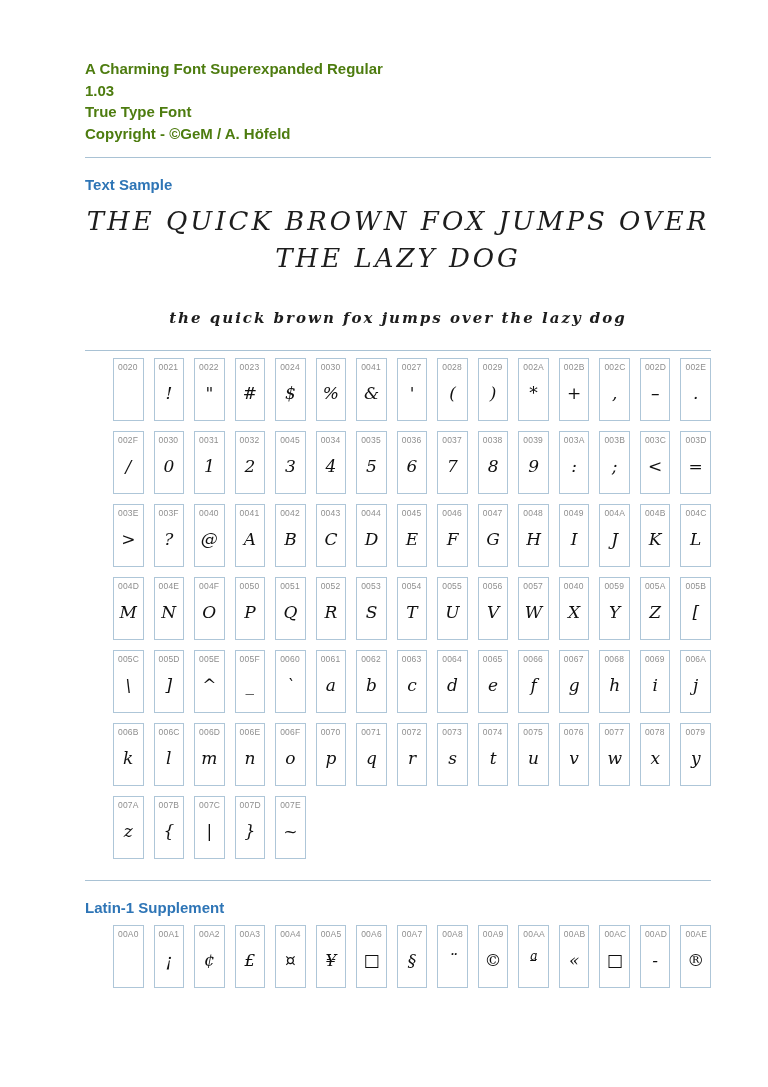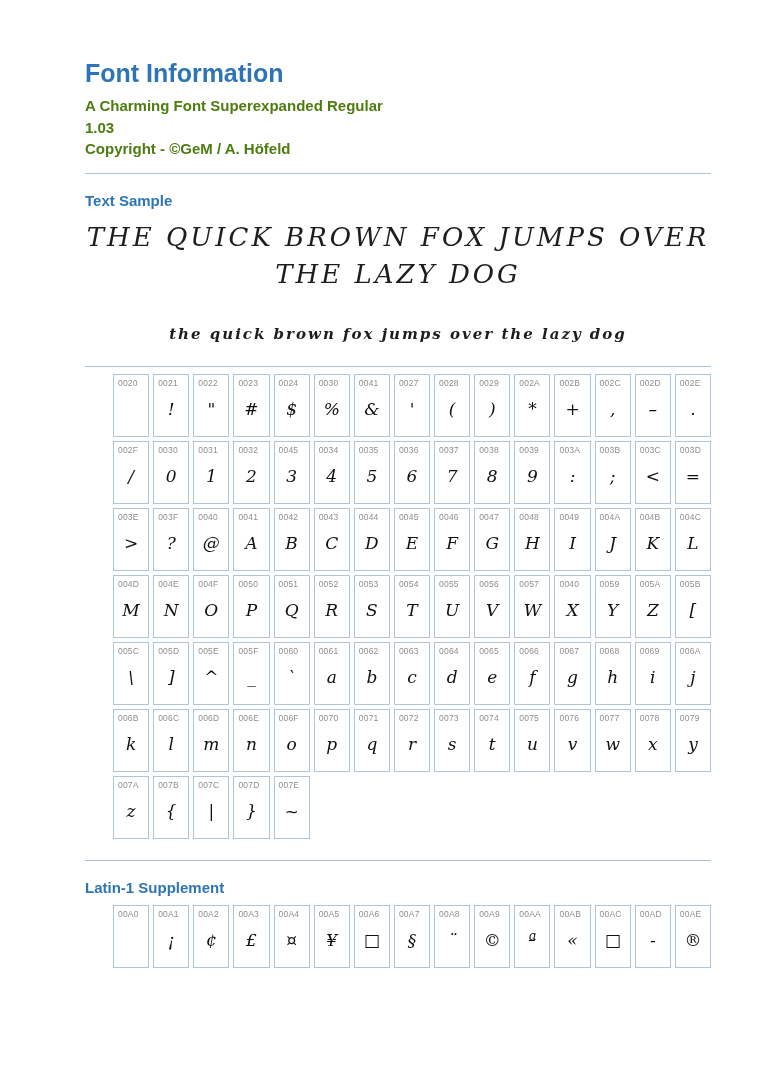--- a/index.html
+++ b/index.html
@@ -48,21 +48,21 @@
     font-family:"DejaVu Serif","Liberation Serif",serif;
     font-style:italic;font-weight:bold;
     font-size:15px;letter-spacing:2px;line-height:22px;
     text-align:center;width:626px;margin-top:30px;
     color:#1d1d1d;
   }
   .glyph-grid{
     margin-top:7px;
     display:grid;
     grid-template-columns:repeat(15,1fr);
-    gap:4px;
+    gap:10px;
     width:626px;
     padding-left:28px;
   }
   .glyph-cell{
     border:1px solid var(--cell-border);
     height:63px;
     background:#fff;
     display:flex;flex-direction:column;
     overflow:hidden;
   }
@@ -79,23 +79,23 @@
     font-size:17px;color:#101010;
     padding-bottom:6px;
   }
   .spacer-bottom{height:100px;}
 </style>
 </head>
 <body>
 
 <div class="page">
 
-  <div class="doc-title">Font Information</div>
   <div class="meta-line">A Charming Font Superexpanded Regular</div>
   <div class="meta-line">1.03</div>
+  <div class="meta-line">True Type Font</div>
   <div class="meta-line">Copyright - ©GeM / A. Höfeld</div>
 
   <hr class="divider">
 
   <div class="section-heading">Text Sample</div>
   <div class="sample-upper">THE QUICK BROWN FOX JUMPS OVER THE LAZY DOG</div>
   <div class="sample-lower">the quick brown fox jumps over the lazy dog</div>
 
   <hr class="divider" style="margin-top:21px;">
 

